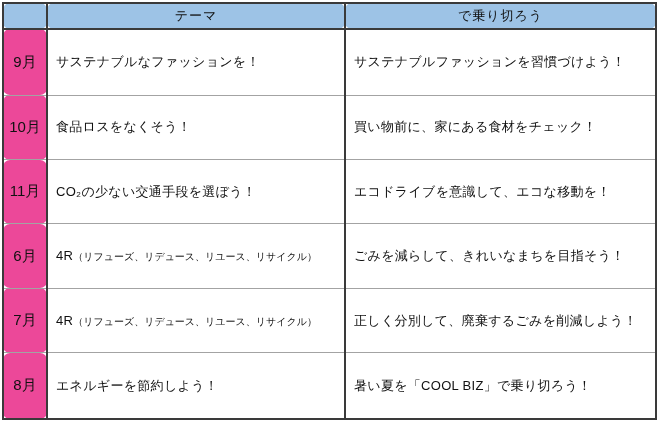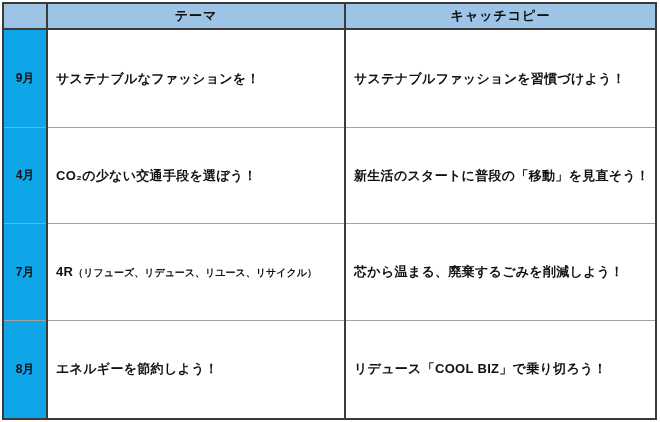--- a/index.html
+++ b/index.html
@@ -29,37 +29,38 @@
   col.c-theme { width: 298px; }
   col.c-copy  { width: auto; }
 
   th, td {
     border-top: 1px solid #a3a3a3;
     border-bottom: 1px solid #a3a3a3;
     border-left: 2px solid #3a3a3a;
     border-right: 2px solid #3a3a3a;
     padding: 0;
     color: #111111;
-    font-weight: bold;
+    font-weight: normal;
     white-space: nowrap;
     overflow: hidden;
     vertical-align: middle;
+    border-radius: 7px;
   }
   thead th {
     background: #9dc3e6;
     border-bottom: 2px solid #3a3a3a;
     height: 24px;
     font-size: 13px;
     text-align: center;
     letter-spacing: 1px;
   }
   tbody th.month-cell {
-    background: #0ea5e9;
+    background: #ec4899;
     text-align: center;
-    font-size: 12px;
+    font-size: 15px;
   }
   tbody td {
     background: #ffffff;
     text-align: left;
     font-size: 13px;
     padding-left: 8px;
     padding-right: 16px;
     letter-spacing: 0.3px;
   }
   .theme-note {
@@ -75,39 +76,49 @@
   <table class="schedule">
     <colgroup>
       <col class="c-month">
       <col class="c-theme">
       <col class="c-copy">
     </colgroup>
     <thead>
       <tr>
         <th></th>
         <th>テーマ</th>
-        <th>キャッチコピー</th>
+        <th>で乗り切ろう</th>
       </tr>
     </thead>
     <tbody>
         <tr>
     <th class="month-cell" scope="row">9月</th>
     <td class="theme-cell"><span>サステナブルなファッションを！</span></td>
     <td class="copy-cell">サステナブルファッションを習慣づけよう！</td>
   </tr>
         <tr>
-    <th class="month-cell" scope="row">4月</th>
+    <th class="month-cell" scope="row">10月</th>
+    <td class="theme-cell"><span>食品ロスをなくそう！</span></td>
+    <td class="copy-cell">買い物前に、家にある食材をチェック！</td>
+  </tr>
+        <tr>
+    <th class="month-cell" scope="row">11月</th>
     <td class="theme-cell"><span>CO₂の少ない交通手段を選ぼう！</span></td>
-    <td class="copy-cell">新生活のスタートに普段の「移動」を見直そう！</td>
+    <td class="copy-cell">エコドライブを意識して、エコな移動を！</td>
+  </tr>
+        <tr>
+    <th class="month-cell" scope="row">6月</th>
+    <td class="theme-cell"><span>4R</span><span class="theme-note">（リフューズ、リデュース、リユース、リサイクル）</span></td>
+    <td class="copy-cell">ごみを減らして、きれいなまちを目指そう！</td>
   </tr>
         <tr>
     <th class="month-cell" scope="row">7月</th>
     <td class="theme-cell"><span>4R</span><span class="theme-note">（リフューズ、リデュース、リユース、リサイクル）</span></td>
-    <td class="copy-cell">芯から温まる、廃棄するごみを削減しよう！</td>
+    <td class="copy-cell">正しく分別して、廃棄するごみを削減しよう！</td>
   </tr>
         <tr>
     <th class="month-cell" scope="row">8月</th>
     <td class="theme-cell"><span>エネルギーを節約しよう！</span></td>
-    <td class="copy-cell">リデュース「COOL BIZ」で乗り切ろう！</td>
+    <td class="copy-cell">暑い夏を「COOL BIZ」で乗り切ろう！</td>
   </tr>
       </tbody>
   </table>
 </div>
 
 </body></html>

